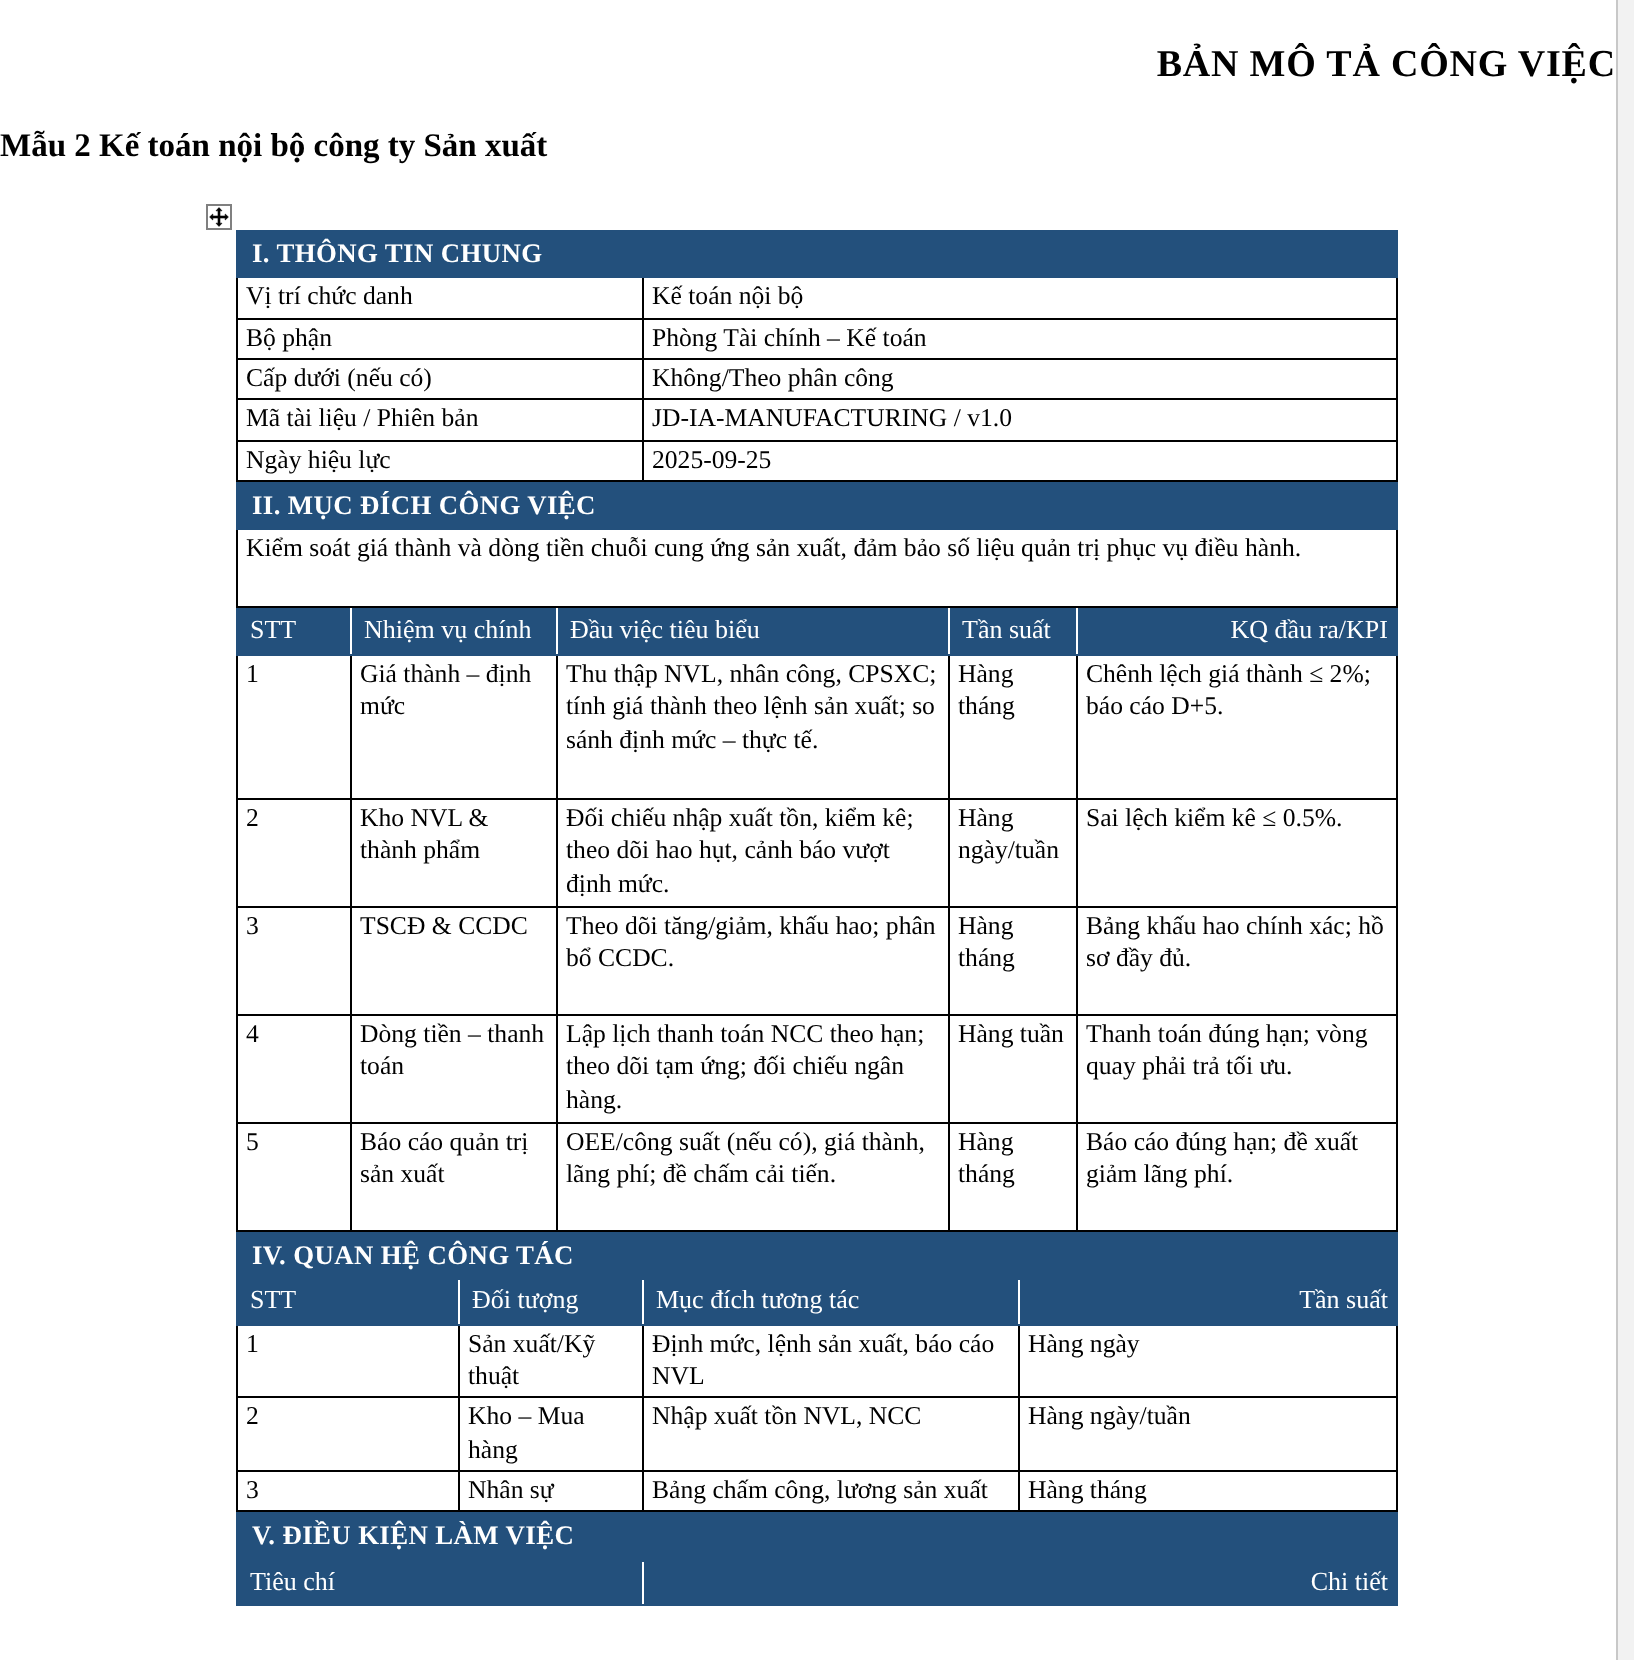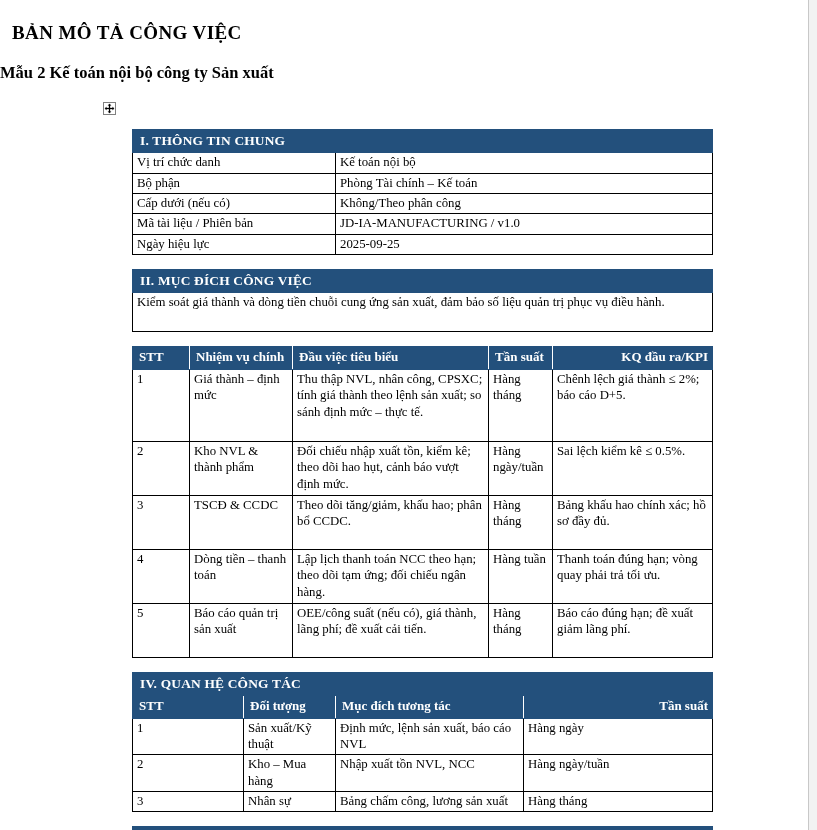--- a/index.html
+++ b/index.html
@@ -25,21 +25,21 @@
     border-left: 1px solid #c8c8c8;
   }
   .page {
     position: relative;
     width: 808px;
     height: 830px;
     background: #ffffff;
     padding: 0;
   }
   .doc-title {
-    text-align: left;
+    text-align: right;
     font-size: 19px;
     font-weight: bold;
     letter-spacing: 0.4px;
     margin: 14px 0 0 12px;
     padding-top: 8px;
     color: #000;
   }
   .doc-subtitle {
     text-align: left;
     font-size: 16.5px;
@@ -66,21 +66,21 @@
     top: 101px;
     width: 580px;
   }
   table.doc {
     border-collapse: collapse;
     width: 580px;
     table-layout: fixed;
     font-size: 12.8px;
     line-height: 1.28;
     color: #000;
-    margin: 14px;
+    margin: 0;
     padding-left: 27px;
   }
   table.doc td, table.doc th {
     border: 1px solid #000000;
     padding: 1px 4px 2px 4px;
     vertical-align: top;
     text-align: left;
     font-weight: normal;
   }
   tr.section-head td {
@@ -88,21 +88,21 @@
     color: #ffffff;
     font-weight: bold;
     font-size: 13.4px;
     letter-spacing: 0.2px;
     border-color: #23507c;
     padding: 2px 4px 3px 7px;
   }
   tr.col-head td {
     background: #23507c;
     color: #ffffff;
-    font-weight: bold;
+    font-weight: normal;
     font-size: 13px;
     border-color: #23507c #ffffff;
     padding: 2px 4px 3px 6px;
   }
   tr.col-head td:first-child { border-left-color: #23507c; }
   tr.col-head td:last-child { border-right-color: #23507c; text-align: right; }
   td.body-cell { padding-left: 6px; }
   .h-r1 { height: 19px; }
   .purpose-cell { height: 39px; padding-left: 6px; }
   .tall-5 { height: 72px; }
@@ -212,21 +212,21 @@
         <tr>
           <td class="tall-3">4</td>
           <td>Dòng tiền – thanh toán</td>
           <td>Lập lịch thanh toán NCC theo hạn; theo dõi tạm ứng; đối chiếu ngân hàng.</td>
           <td>Hàng tuần</td>
           <td>Thanh toán đúng hạn; vòng quay phải trả tối ưu.</td>
         </tr>
         <tr>
           <td class="tall-3">5</td>
           <td>Báo cáo quản trị sản xuất</td>
-          <td>OEE/công suất (nếu có), giá thành, lãng phí; đề xuất cải tiến.</td>
+          <td>OEE/công suất (nếu có), giá thành, lãng phí; đề chấm cải tiến.</td>
           <td>Hàng tháng</td>
           <td>Báo cáo đúng hạn; đề xuất giảm lãng phí.</td>
         </tr>
       </tbody>
     </table>
 
     <table class="doc">
       <colgroup>
         <col style="width:111px">
           <col style="width:92px">

